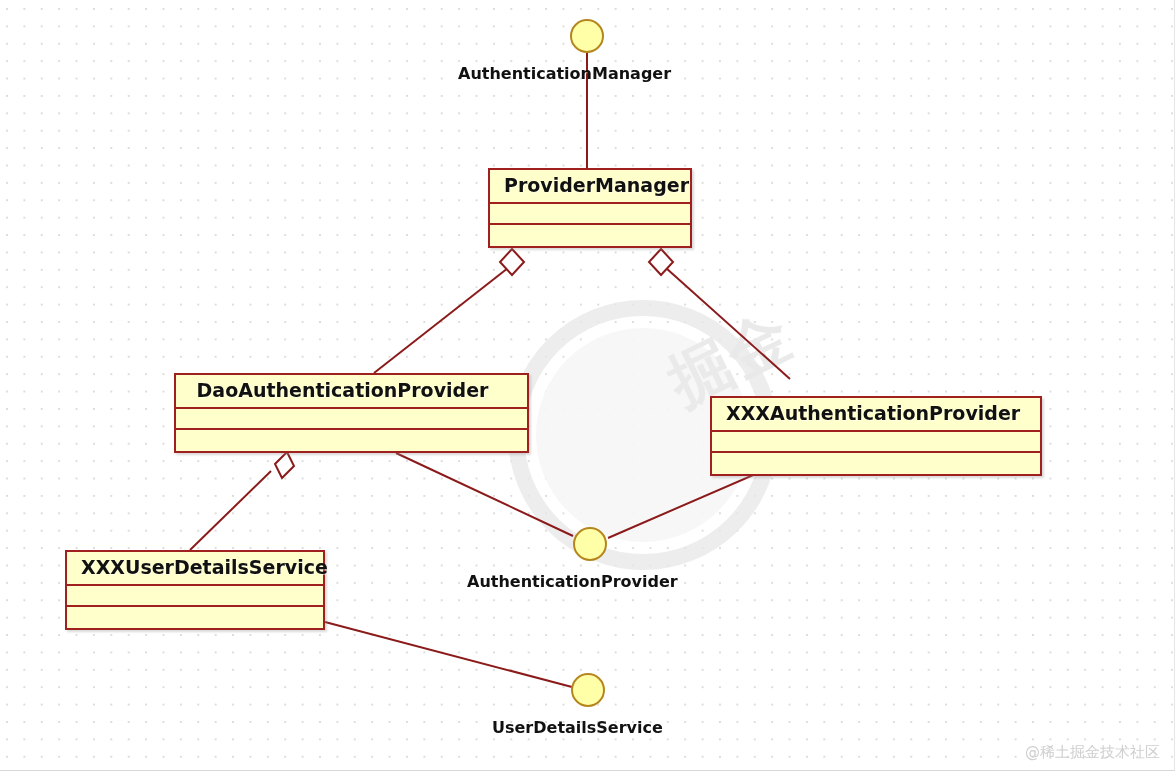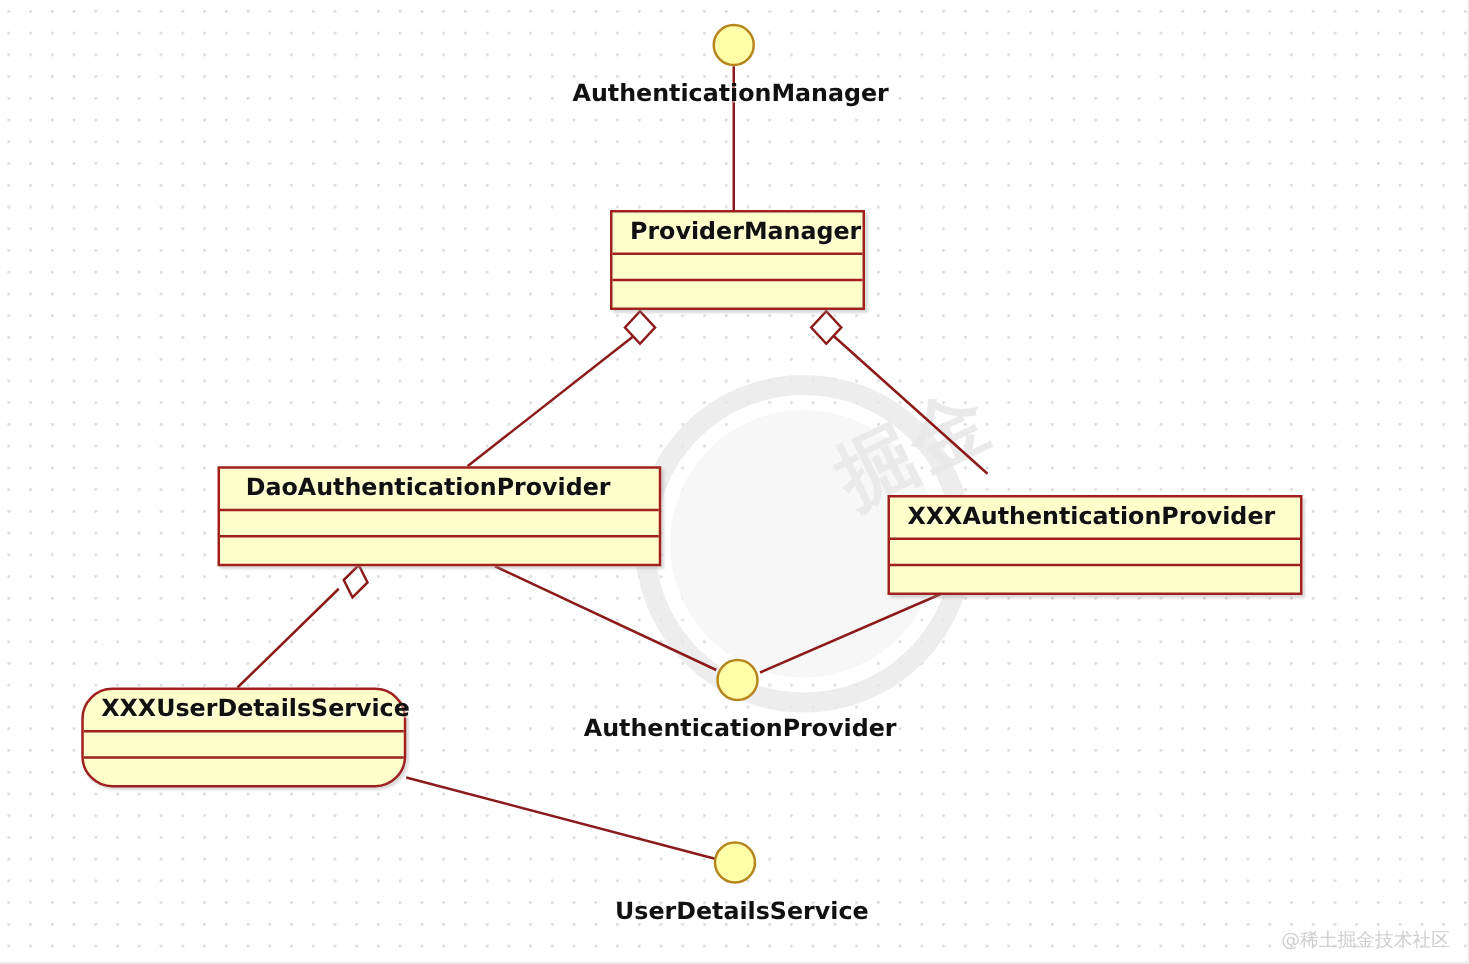--- a/index.html
+++ b/index.html
@@ -113,21 +113,21 @@
     width: 34px;
     height: 34px;
     border-radius: 50%;
     background: #ffffa8;
     border: 2px solid #b5861e;
     box-sizing: border-box;
   }
   .lolli-label {
     position: absolute;
     font-weight: bold;
-    font-size: 19px;
+    font-size: 16px;
     color: #111111;
     white-space: nowrap;
     text-shadow: 1px 1px 0 rgba(255,255,255,0.5);
     font-family: "DejaVu Sans", sans-serif;
   }
 
   
   .credit {
     position: absolute;
     right: 14px;
@@ -197,21 +197,21 @@
     <div class="uml-compartment divider"></div>
     <div class="uml-compartment"></div>
   </div>
 
   <div class="uml-class" style="left:710px; top:379px; width:332px;margin-top:17px;">
     <div class="uml-name">XXXAuthenticationProvider</div>
     <div class="uml-compartment divider"></div>
     <div class="uml-compartment"></div>
   </div>
 
-  <div class="uml-class" style="left:65px; top:550px; width:260px;border-radius:25px;">
+  <div class="uml-class" style="left:65px; top:550px; width:260px;">
     <div class="uml-name">XXXUserDetailsService</div>
     <div class="uml-compartment divider"></div>
     <div class="uml-compartment"></div>
   </div>
 
   <div class="credit">@稀土掘金技术社区</div>
 
 </div>
 
 </body></html>

